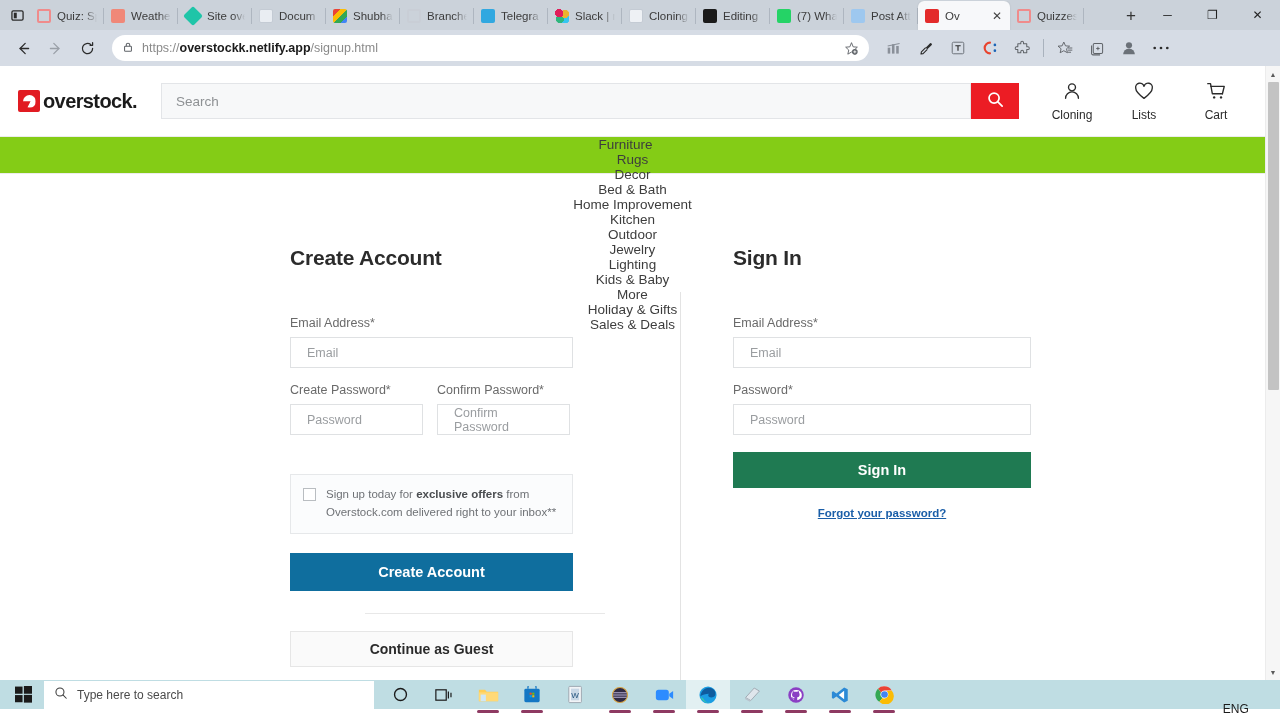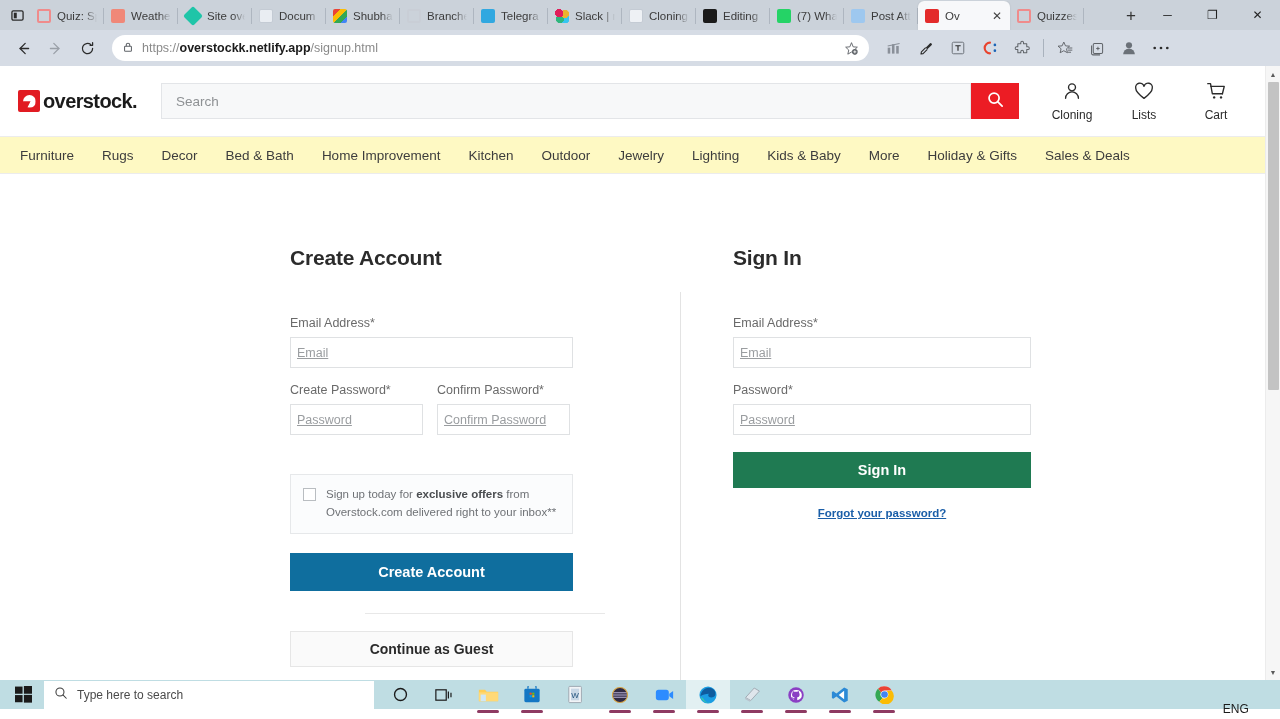--- a/index.html
+++ b/index.html
@@ -114,37 +114,37 @@
   .searchbtn {
     width: 48px; height: 36px; background: #ec1c24; display: flex;
     align-items: center; justify-content: center; color: #fff;
   }
   .header-actions { display: flex; align-items: center; gap: 26px; margin-left: 30px; margin-right: 8px; }
   .hact { display: flex; flex-direction: column; align-items: center; gap: 2px; width: 46px; }
   .hact .lbl { font-size: 12px; color: #2b2b2b; }
 
   .navbar {
     height: 38px; border-top: 1px solid #ececec; border-bottom: 1px solid #ececec;
-    display: flex; align-items: center; padding: 0 20px; background: #fef9c3;
+    display: flex; align-items: center; padding: 0 20px; background: #84cc16; flex-direction: column;
   }
   .navitem { font-size: 13.5px; color: #3d3d3d; padding: 0 14px; white-space: nowrap; }
   .navitem:first-child { padding-left: 0; }
 
   .content { display: flex; padding-top: 72px; }
   .col-left  { width: 390px; margin-left: 290px; padding-right: 0; }
   .col-divider { width: 1px; background: #e3e3e3; margin: 46px 0 0 0; height: 560px; }
   .col-right { width: 300px; margin-left: 52px; }
 
   .col-title { font-size: 21px; font-weight: 700; color: #2b2b2b; margin-bottom: 46px; letter-spacing: -0.2px; }
 
   .field-label { font-size: 12.5px; color: #6a6a6a; margin-bottom: 7px; display: block; }
   .inp {
     width: 283px; height: 31px; border: 1px solid #dfe1e3; background: #fff;
     font-size: 12.5px; color: #9a9da0; display: flex; align-items: center;
-    padding: 0 6px; margin-bottom: 15px; text-decoration: underline;
+    padding: 0 16px; margin-bottom: 15px;
   }
   .inp.wide { width: 283px; }
   .pw-row { display: flex; gap: 14px; }
   .pw-col { width: 133px; }
   .pw-col .inp { width: 133px; }
 
   .optin {
     width: 283px; border: 1px solid #e6e8ea; background: #fbfcfd;
     display: flex; gap: 10px; padding: 11px 12px; margin-top: 24px; margin-bottom: 19px;
   }

